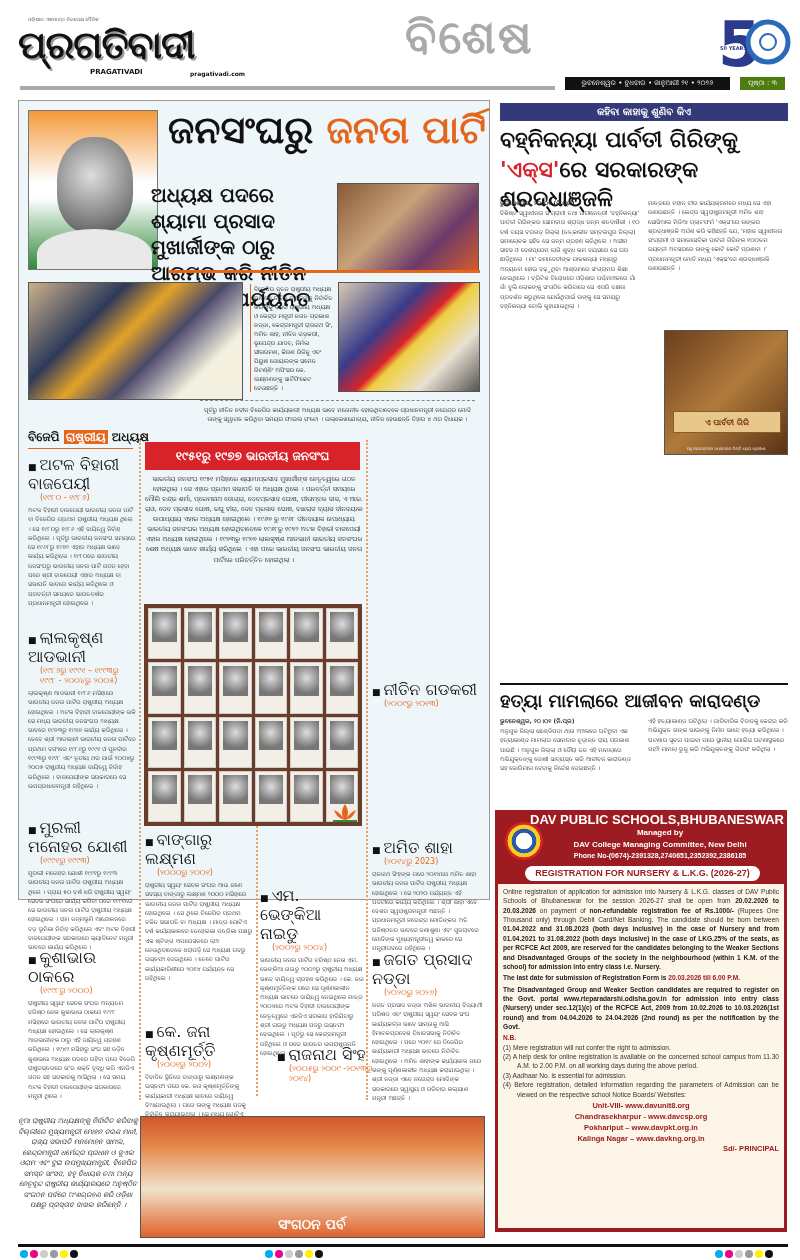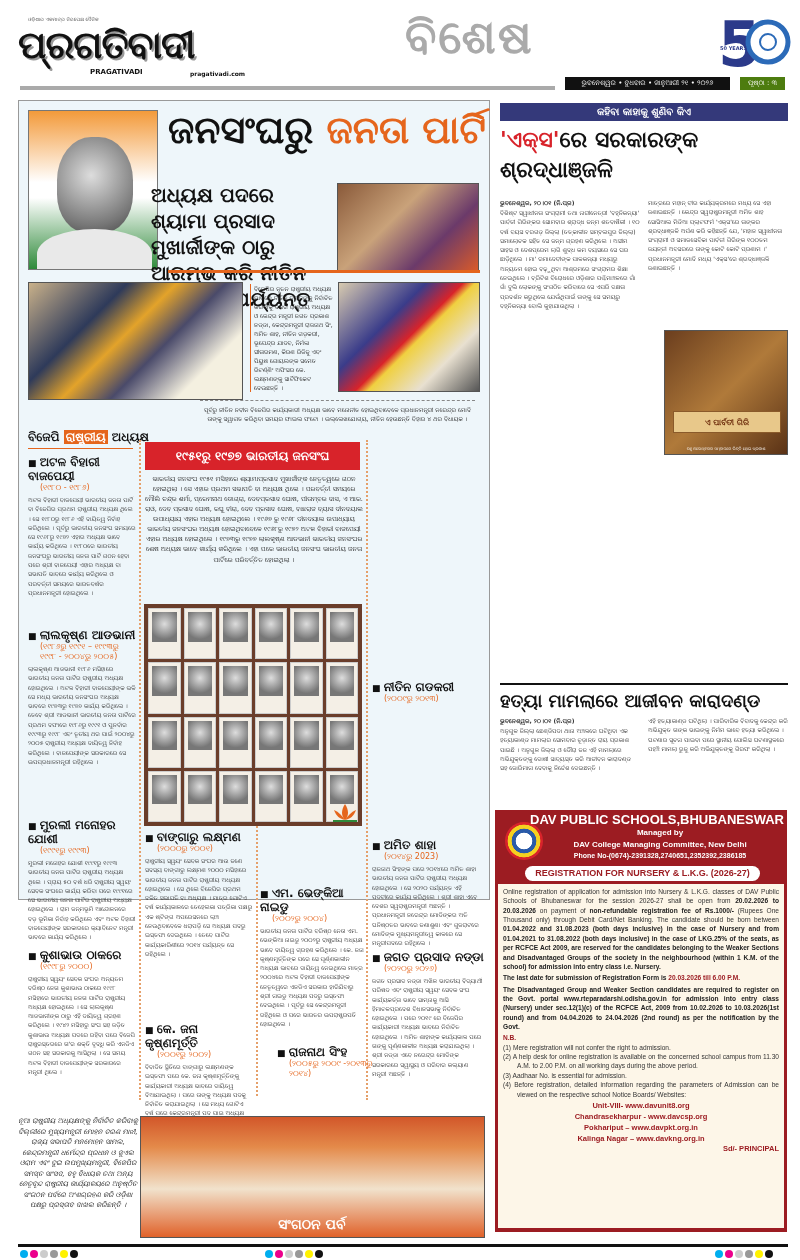--- a/index.html
+++ b/index.html
@@ -28,21 +28,21 @@
 .rule-orange{left:168px;top:270px;width:312px;height:3px;background:#e5651c}
 .photo2{left:28px;top:282px;width:215px;height:118px}
 .caption1{left:250px;top:284px;width:85px;font-size:6px;line-height:1.5;color:#222;border-left:1px solid #e5651c;padding-left:3px}
 .photo3{left:338px;top:282px;width:142px;height:110px}
 .caption2{left:200px;top:400px;width:275px;font-size:6px;line-height:1.5;text-align:center;border-top:1px dashed #888;padding-top:4px}
 
 .side-head{left:28px;top:430px;font-size:12px;font-weight:bold;color:#111}
 .side-head .hl{background:#e5651c;color:#fff;padding:0 2px}
 .side-rule{left:28px;top:448px;width:105px;height:1px;background:#e5651c}
 .leader{position:absolute;left:28px;width:108px}
-.leader .nm{font-size:12px;font-weight:bold;color:#111}
+.leader .nm{font-size:16px;font-weight:normal;color:#111}
 .leader .nm::before{content:"■ ";font-size:9px}
 .leader .yr{font-size:8px;color:#e5651c;padding-left:12px}
 .leader .tx{font-size:6px;line-height:1.55;color:#333;margin-top:2px}
 .vdots{position:absolute;width:2px;border-left:2px dotted #e5a06a}
 
 .timeline-banner{left:145px;top:442px;width:215px;height:28px;background:#d8232a;color:#fff;font-size:12px;font-weight:bold;text-align:center;line-height:28px}
 .tl-intro{left:145px;top:474px;width:218px;font-size:6.5px;line-height:1.55;text-align:center;color:#222}
 .gallery{left:144px;top:604px;width:218px;height:222px;background:#6a3d2a;padding:4px;display:grid;grid-template-columns:repeat(6,1fr);grid-gap:3px}
 .gallery .cell{background:#f4efe6;border:1px solid #ccc;position:relative}
 .gallery .cell .pic{position:absolute;left:3px;top:3px;right:3px;height:60%;background:radial-gradient(circle at 50% 40%,#ddd,#777 70%)}
@@ -257,20 +257,21 @@
   <div class="tx">ରାଜନାଥ ସିଂହଙ୍କ ପରେ ୨୦୧୪ରେ ଅମିତ ଶାହା ଭାରତୀୟ ଜନତା ପାର୍ଟିର ରାଷ୍ଟ୍ରୀୟ ଅଧ୍ୟକ୍ଷ ହୋଇଥିଲେ । ସେ ୨୦୨୦ ପର୍ଯ୍ୟନ୍ତ ଏହି ପଦବୀରେ କାର୍ଯ୍ୟ କରିଥିଲେ । ଶ୍ରୀ ଶାହା ଏବେ ଦେଶର ସ୍ୱରାଷ୍ଟ୍ରମନ୍ତ୍ରୀ ଅଛନ୍ତି । ପ୍ରଧାନମନ୍ତ୍ରୀ ନରେନ୍ଦ୍ର ମୋଦିଙ୍କର ଅତି ଘନିଷ୍ଠତର ଭାବରେ ଜଣାଶୁଣା ଏବଂ ଗୁଜରାଟରେ ମୋଦିଙ୍କ ମୁଖ୍ୟମନ୍ତ୍ରୀତ୍ୱ କାଳରେ ସେ ମନ୍ତ୍ରୀପଦରେ ରହିଥିଲେ ।</div>
 </div>
 <div class="leader" style="left:372px;top:950px;width:112px">
   <div class="nm">ଜଗତ ପ୍ରସାଦ ନଡ୍ଡା</div>
   <div class="yr">(୨୦୨୦ରୁ ୨୦୨୬)</div>
   <div class="tx">ଜଗତ ପ୍ରସାଦ ନଡ୍ଡା ଅଖିଳ ଭାରତୀୟ ବିଦ୍ୟାର୍ଥୀ ପରିଷଦ ଏବଂ ରାଷ୍ଟ୍ରୀୟ ସ୍ୱୟଂ ସେବକ ସଂଘ କାର୍ଯ୍ୟକର୍ତ୍ତା ଭାବେ ସାମ୍ନାକୁ ଆସି ହିମାଚଳପ୍ରଦେଶ ବିଧାନସଭାକୁ ନିର୍ବାଚିତ ହୋଇଥିଲେ । ପରେ ୨୦୧୯ ରେ ବିଜେପିର କାର୍ଯ୍ୟକାରୀ ଅଧ୍ୟକ୍ଷ ଭାବରେ ନିର୍ବାଚିତ ହୋଇଥିଲେ । ଅମିତ ଶାହାଙ୍କ କାର୍ଯ୍ୟକାଳ ପରେ ତାଙ୍କୁ ପୂର୍ଣ୍ଣକାଳୀନ ଅଧ୍ୟକ୍ଷ କରାଯାଇଥିଲା । ଶ୍ରୀ ନଡ୍ଡା ଏବେ ନରେନ୍ଦ୍ର ମୋଦିଙ୍କ ସରକାରରେ ସ୍ୱାସ୍ଥ୍ୟ ଓ ପରିବାର କଲ୍ୟାଣ ମନ୍ତ୍ରୀ ଅଛନ୍ତି ।</div>
 </div>
 
 <div class="abs kicker">କହିବା କାହାକୁ ଶୁଣିବ କିଏ</div>
 <div class="abs r-head">
+  <div>ବହ୍ନିକନ୍ୟା ପାର୍ବତୀ ଗିରିଙ୍କୁ</div>
   <div><span class="q">'ଏକ୍ସ'</span><span>ରେ ସରକାରଙ୍କ ଶ୍ରଦ୍ଧାଞ୍ଜଳି</span></div>
 </div>
 <div class="abs r-body" style="left:500px;top:198px;width:140px;font-weight:bold">ଭୁବନେଶ୍ୱର, ୨୦।୦୧ (ନି.ପ୍ର)</div>
 <div class="abs r-body" style="left:500px;top:208px;width:140px">ବିଶିଷ୍ଟ ସ୍ୱାଧୀନତା ସଂଗ୍ରାମୀ ତଥା ନାରୀନେତ୍ରୀ 'ବହ୍ନିକନ୍ୟା' ପାର୍ବତୀ ଗିରିଙ୍କର ସୋମବାର ଶ୍ରାଦ୍ଧ ଜନ୍ମ ଶତବାର୍ଷିକୀ । ୧୦ ବର୍ଷ ବୟସ ବରଗଡ଼ ଜିଲ୍ଲା (ତତ୍କାଳୀନ ସମ୍ବଲପୁର ଜିଲ୍ଲା) ସମାଲୋଚକ ସହିତ ସେ ଜନ୍ମ ଗ୍ରହଣ କରିଥିଲେ । ଅସୀମ ସାହସ ଓ ଦେଶପ୍ରେମ ଲାଗି ଶୁଦ୍ଧ କମ ବୟସରେ ସେ ଘର ଛାଡ଼ିଥିଲେ । ମା' ରମାଦେବୀଙ୍କ ପାଳକନ୍ୟା ମଧ୍ୟରୁ ଅନ୍ୟତମ ହୋଇ ବଢ଼ୁଥିବା ଆଶ୍ରମରେ ସଂଗ୍ରାମର ଶିକ୍ଷା ନେଇଥିଲେ । ବ୍ରିଟିଶ ବିରୋଧରେ ଓଡ଼ିଶାର ପଶ୍ଚିମାଞ୍ଚଳରେ ଗାଁ ଗାଁ ବୁଲି ଲୋକଙ୍କୁ ସଂଗଠିତ କରିବାରେ ସେ ଏପରି ଦକ୍ଷତା ପ୍ରଦର୍ଶନ କରୁଥିଲେ ଯେଉଁଥିପାଇଁ ତାଙ୍କୁ ସେ ସମୟରୁ ବହ୍ନିକନ୍ୟା ବୋଲି କୁହାଯାଉଥିଲା ।</div>
 <div class="abs r-body" style="left:648px;top:198px;width:140px">ମାତ୍ରରେ ମହାନ୍ ବୀର କାର୍ଯ୍ୟକ୍ରମରେ ମଧ୍ୟ ସେ ଏହା ଜଣାଇଛନ୍ତି । କେନ୍ଦ୍ର ସ୍ୱରାଷ୍ଟ୍ରମନ୍ତ୍ରୀ ଅମିତ ଶାହ ସୋସିଆଲ ମିଡିଆ ପ୍ଲାଟଫର୍ମ 'ଏକ୍ସ'ରେ ତାଙ୍କର ଶ୍ରଦ୍ଧାଞ୍ଜଳି ଅର୍ପଣ କରି କହିଛନ୍ତି ଯେ, 'ମହାନ ସ୍ୱାଧୀନତା ସଂଗ୍ରାମୀ ଓ ସମାଜସେବିକା ପାର୍ବତୀ ଗିରିଙ୍କ ୧୦୦ତମ ଜୟନ୍ତୀ ଅବସରରେ ତାଙ୍କୁ କୋଟି କୋଟି ପ୍ରଣାମ ।' ପ୍ରଧାନମନ୍ତ୍ରୀ ମୋଦି ମଧ୍ୟ 'ଏକ୍ସ'ରେ ଶ୍ରଦ୍ଧାଞ୍ଜଳି ଜଣାଇଛନ୍ତି ।</div>
 <div class="abs promo">
   <div class="scroll">ଏ ପାର୍ବତୀ ଗିରି</div>
   <div class="cap">ରହୁ ନଭେମ୍ବରର ସମ୍ବାଦରେ ଭିତ୍ତି ହୋଇ ପ୍ରକାଶ</div>
 </div>
 

